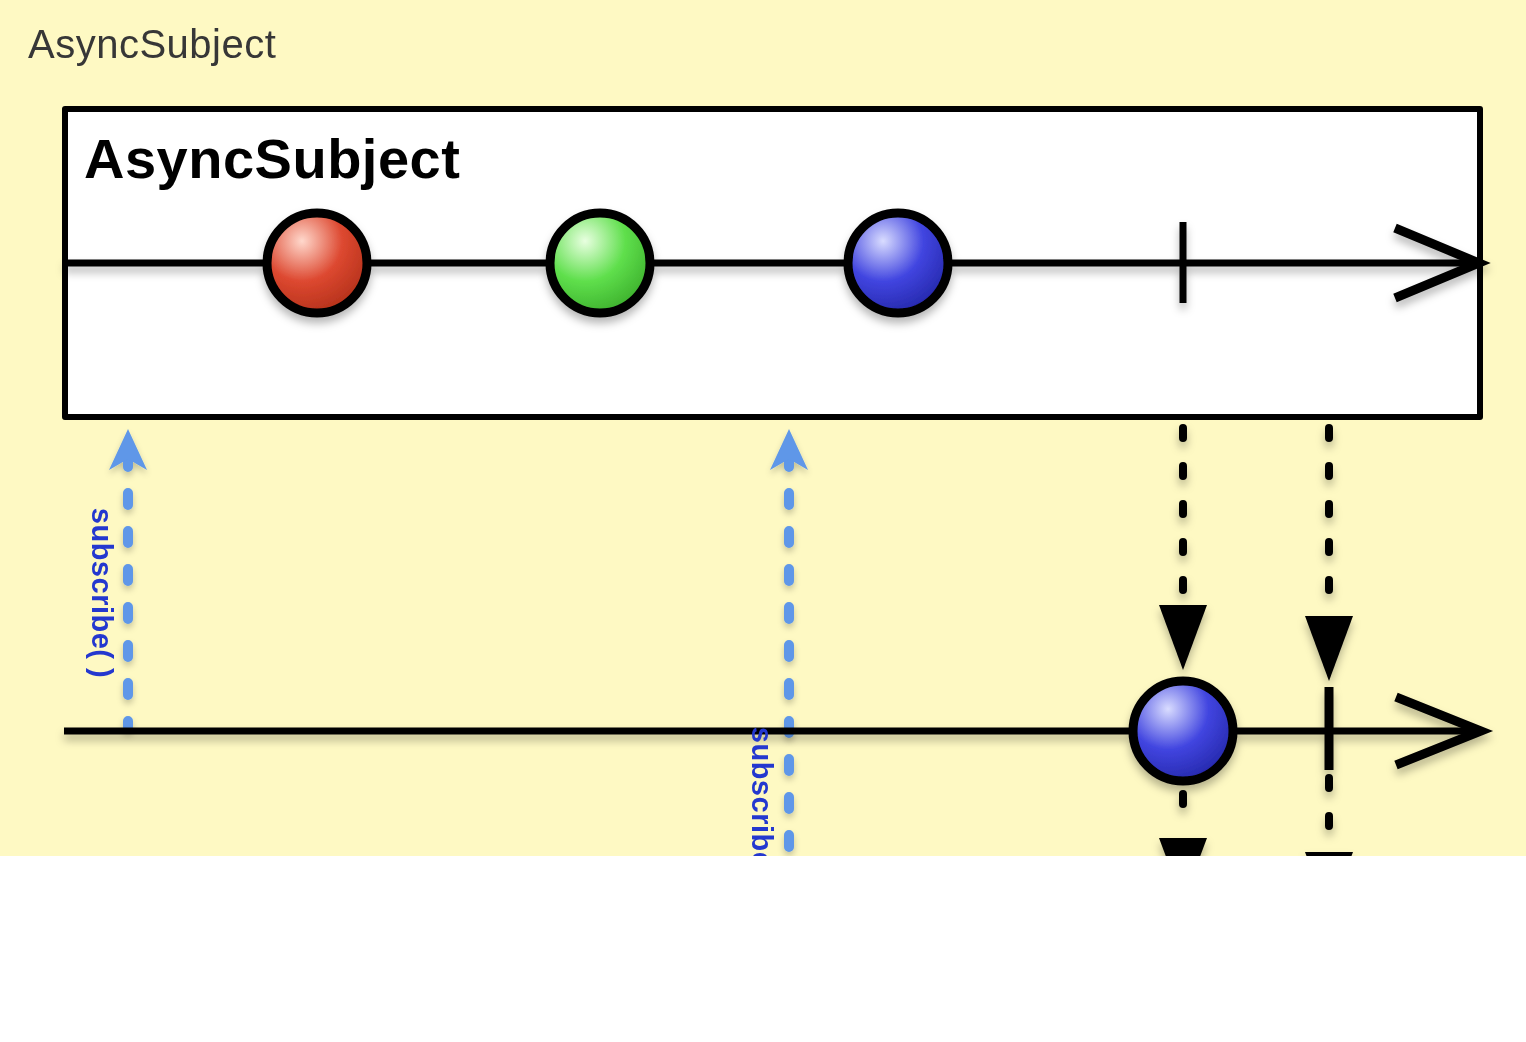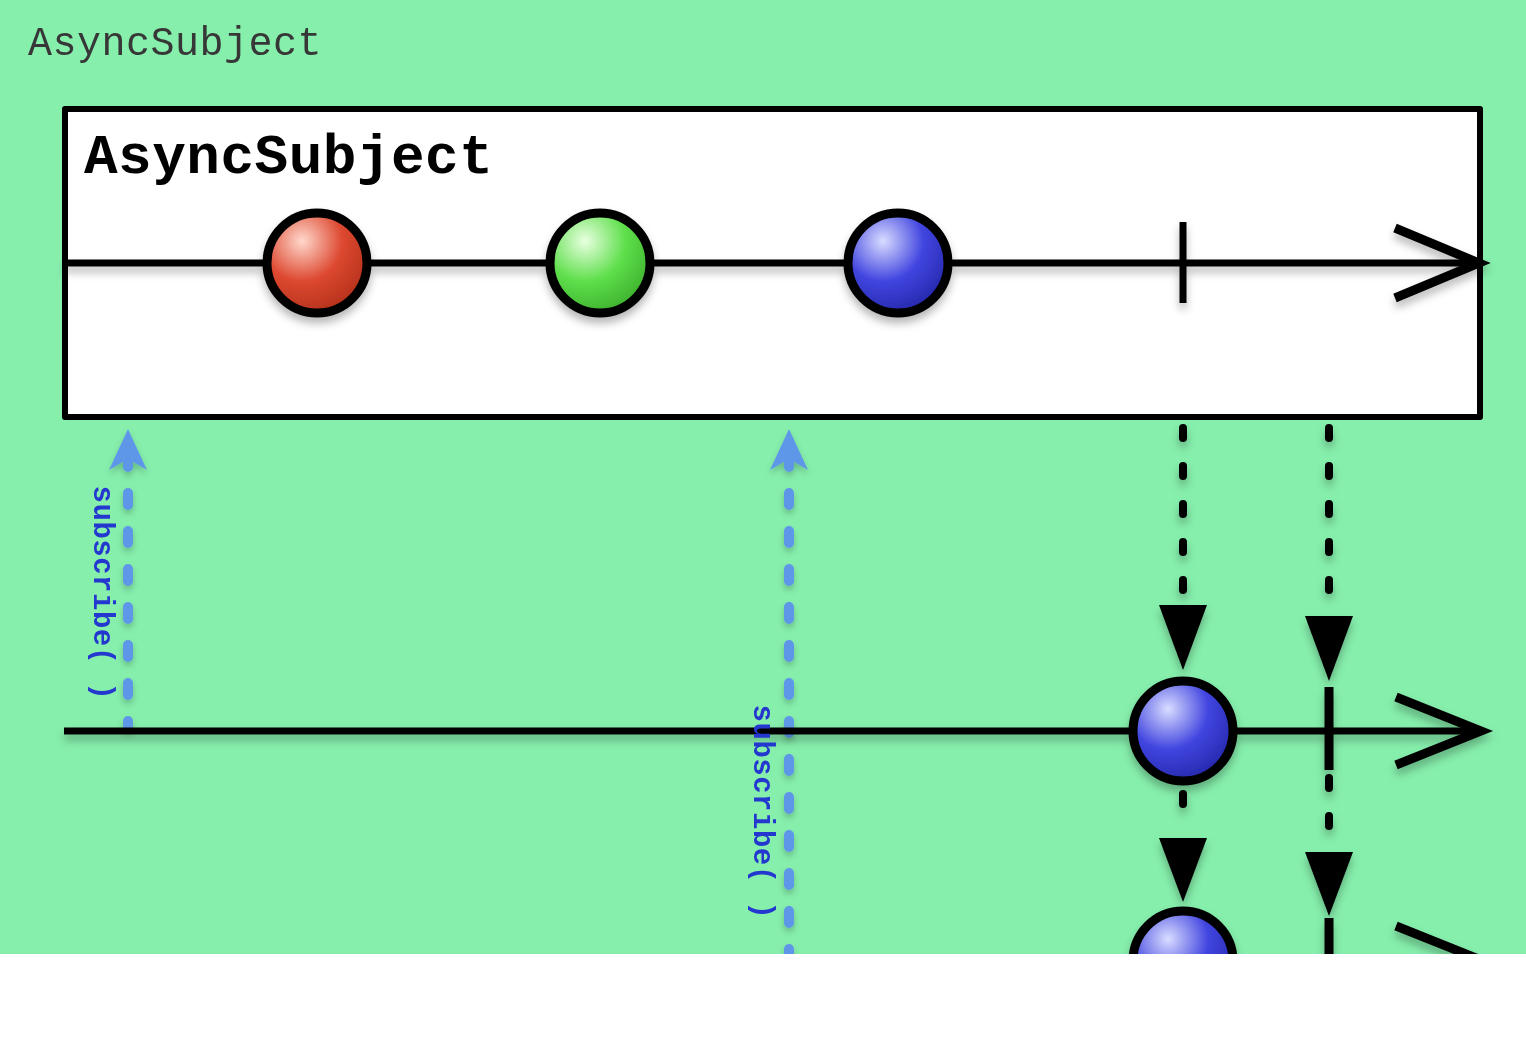--- a/index.html
+++ b/index.html
@@ -1,22 +1,22 @@
 <!DOCTYPE html>
 <html><head>
 <meta charset="utf-8">
 <style>
   html, body { margin: 0; padding: 0; background: #ffffff; }
   #stage {
     position: relative;
     width: 1526px;
-    height: 954px;
-    background: #86efac;
+    height: 856px;
+    background: #fef9c3;
     overflow: hidden;
-    font-family: Liberation Mono, monospace;
+    font-family: Liberation Sans, sans-serif;
   }
   .page-title {
     position: absolute;
     left: 28px;
     top: 22px;
     font-size: 40px;
     font-weight: 400;
     color: #373737;
     letter-spacing: 0.5px;
     white-space: nowrap;

